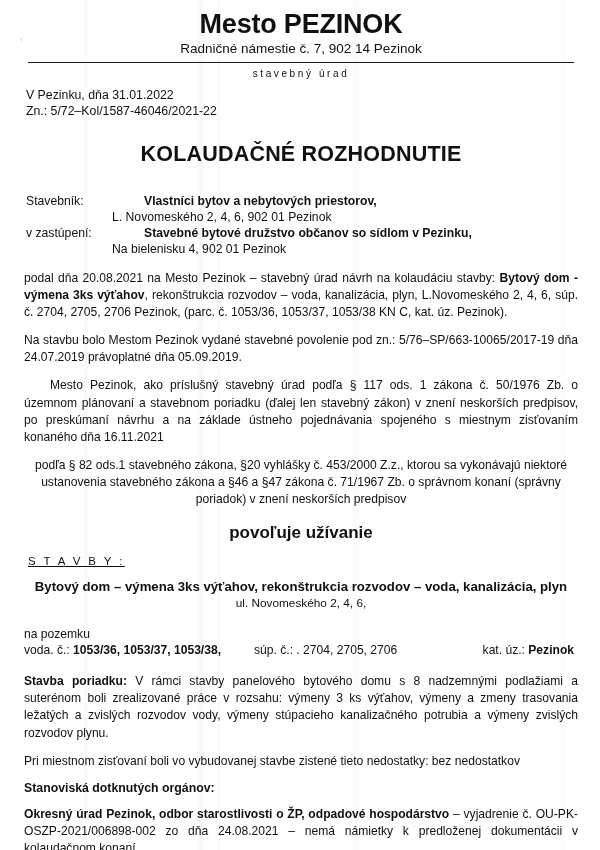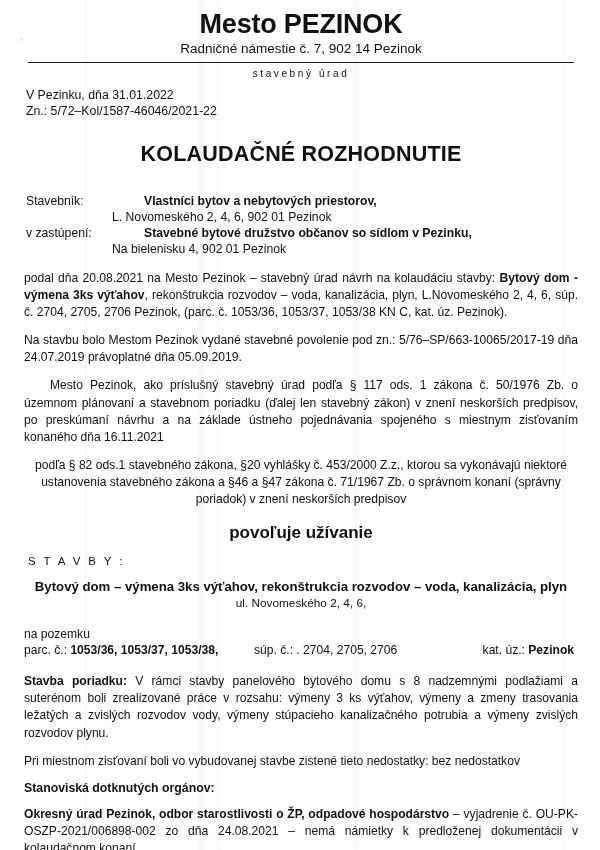--- a/index.html
+++ b/index.html
@@ -135,20 +135,21 @@
   .grant-heading {
     text-align: center;
     font-size: 17px;
     font-weight: bold;
     margin: 0 0 12px 0;
   }
   .stavby-label {
     font-size: 11.5px;
     letter-spacing: 2.4px;
     margin: 0 0 12px 4px;
+    text-decoration: underline;
   }
 
   .subject-title {
     text-align: center;
     font-size: 13.2px;
     font-weight: bold;
     margin: 0 0 2px 0;
   }
   .subject-street {
     text-align: center;
@@ -225,21 +226,21 @@
   <div class="grant-heading">povoľuje užívanie</div>
 
   <div class="stavby-label">S T A V B Y :</div>
 
   <div class="subject-title">Bytový dom – výmena 3ks výťahov, rekonštrukcia rozvodov – voda, kanalizácia, plyn</div>
   <div class="subject-street">ul. Novomeského 2, 4, 6,</div>
 
   <div class="land">
     <div>na pozemku</div>
     <div class="land-row">
-      <div class="land-parc"><span>parc. č.: </span><span class="b">1053/36, 1053/37, 1053/38,</span></div>
+      <div class="land-parc"><span>voda. č.: </span><span class="b">1053/36, 1053/37, 1053/38,</span></div>
       <div class="land-sup"><span>súp. č.: . </span><span>2704, 2705, 2706</span></div>
       <div class="land-kat"><span>kat. úz.: </span><span class="b">Pezinok</span></div>
     </div>
   </div>
 
   <p class="para"><span class="b">Stavba poriadku:</span><span> V rámci stavby panelového bytového domu s 8 nadzemnými podlažiami a suterénom boli zrealizované práce v rozsahu: výmeny 3 ks výťahov, výmeny a zmeny trasovania ležatých a zvislých rozvodov vody, výmeny stúpacieho kanalizačného potrubia a výmeny zvislých rozvodov plynu.</span></p>
 
   <p class="para nojust">Pri miestnom zisťovaní boli vo vybudovanej stavbe zistené tieto nedostatky: bez nedostatkov</p>
 
   <div class="section-heading">Stanoviská dotknutých orgánov:</div>

